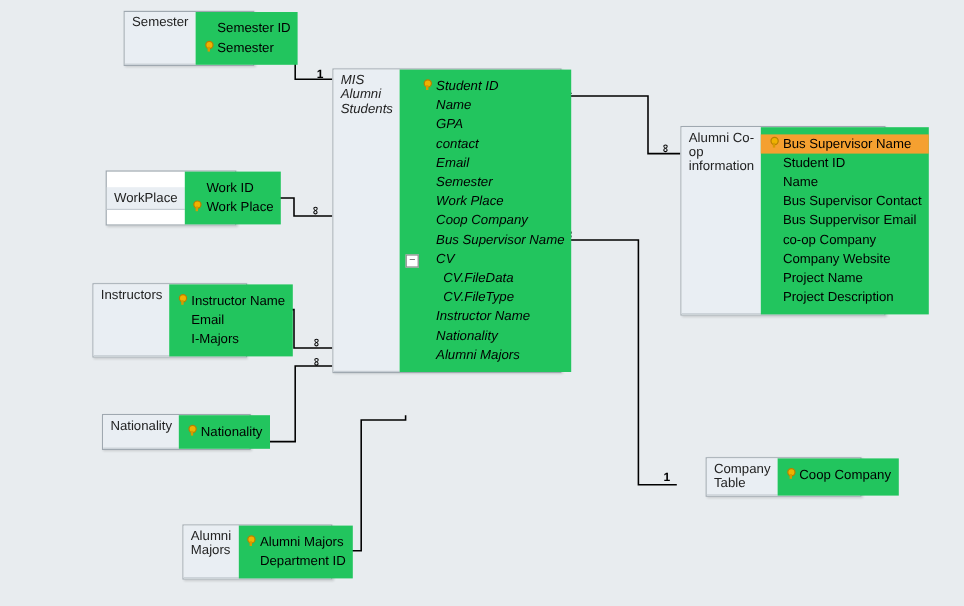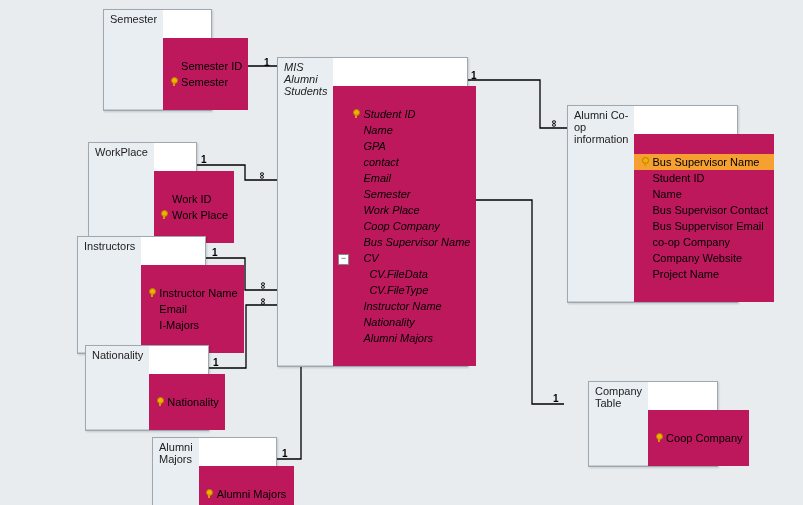--- a/index.html
+++ b/index.html
@@ -28,24 +28,23 @@
   flex-direction: row;
 }
 .entity-title {
   background: #e9eef3;
   border-bottom: 1px solid #c5ccd3;
   padding: 3px 6px;
   font-size: 11px;
   color: #222;
 }
 .entity-body {
-  background: #be185d;
-  padding: 20px 0;
+  background: #22c55e;
+  padding: 6px 0;
   flex: 1;
-  margin-top: 28px;
 }
 .field {
   display: flex;
   align-items: center;
   padding: 1px 6px 1px 4px;
   line-height: 14px;
   white-space: nowrap;
 }
 .field.selected {
   background: #f5a030;
@@ -169,21 +168,21 @@
           <span class="key-col"></span>
           <span>Semester ID</span>
         </div>
     <div class="field">
           <span class="key-col"><span class="key-icon"></span></span>
           <span>Semester</span>
         </div>
   </div>
 </div>
 
-<div class="entity" style="left:88px; top:142px; width:107px;">
+<div class="entity" style="left:88px; top:142px; width:107px;align-items:center;">
   <div class="entity-title">WorkPlace</div>
   <div class="entity-body">
     <div class="field">
           <span class="key-col"></span>
           <span>Work ID</span>
         </div>
     <div class="field">
           <span class="key-col"><span class="key-icon"></span></span>
           <span>Work Place</span>
         </div>
@@ -339,20 +338,24 @@
           <span>co-op Company</span>
         </div>
     <div class="field">
           <span class="key-col"></span>
           <span>Company Website</span>
         </div>
     <div class="field">
           <span class="key-col"></span>
           <span>Project Name</span>
         </div>
+    <div class="field">
+          <span class="key-col"></span>
+          <span>Project Description</span>
+        </div>
   </div>
 </div>
 
 <div class="entity" style="left:588px; top:381px; width:128px;">
   <div class="entity-title">Company Table</div>
   <div class="entity-body">
     <div class="field">
           <span class="key-col"><span class="key-icon"></span></span>
           <span>Coop Company</span>
         </div>

